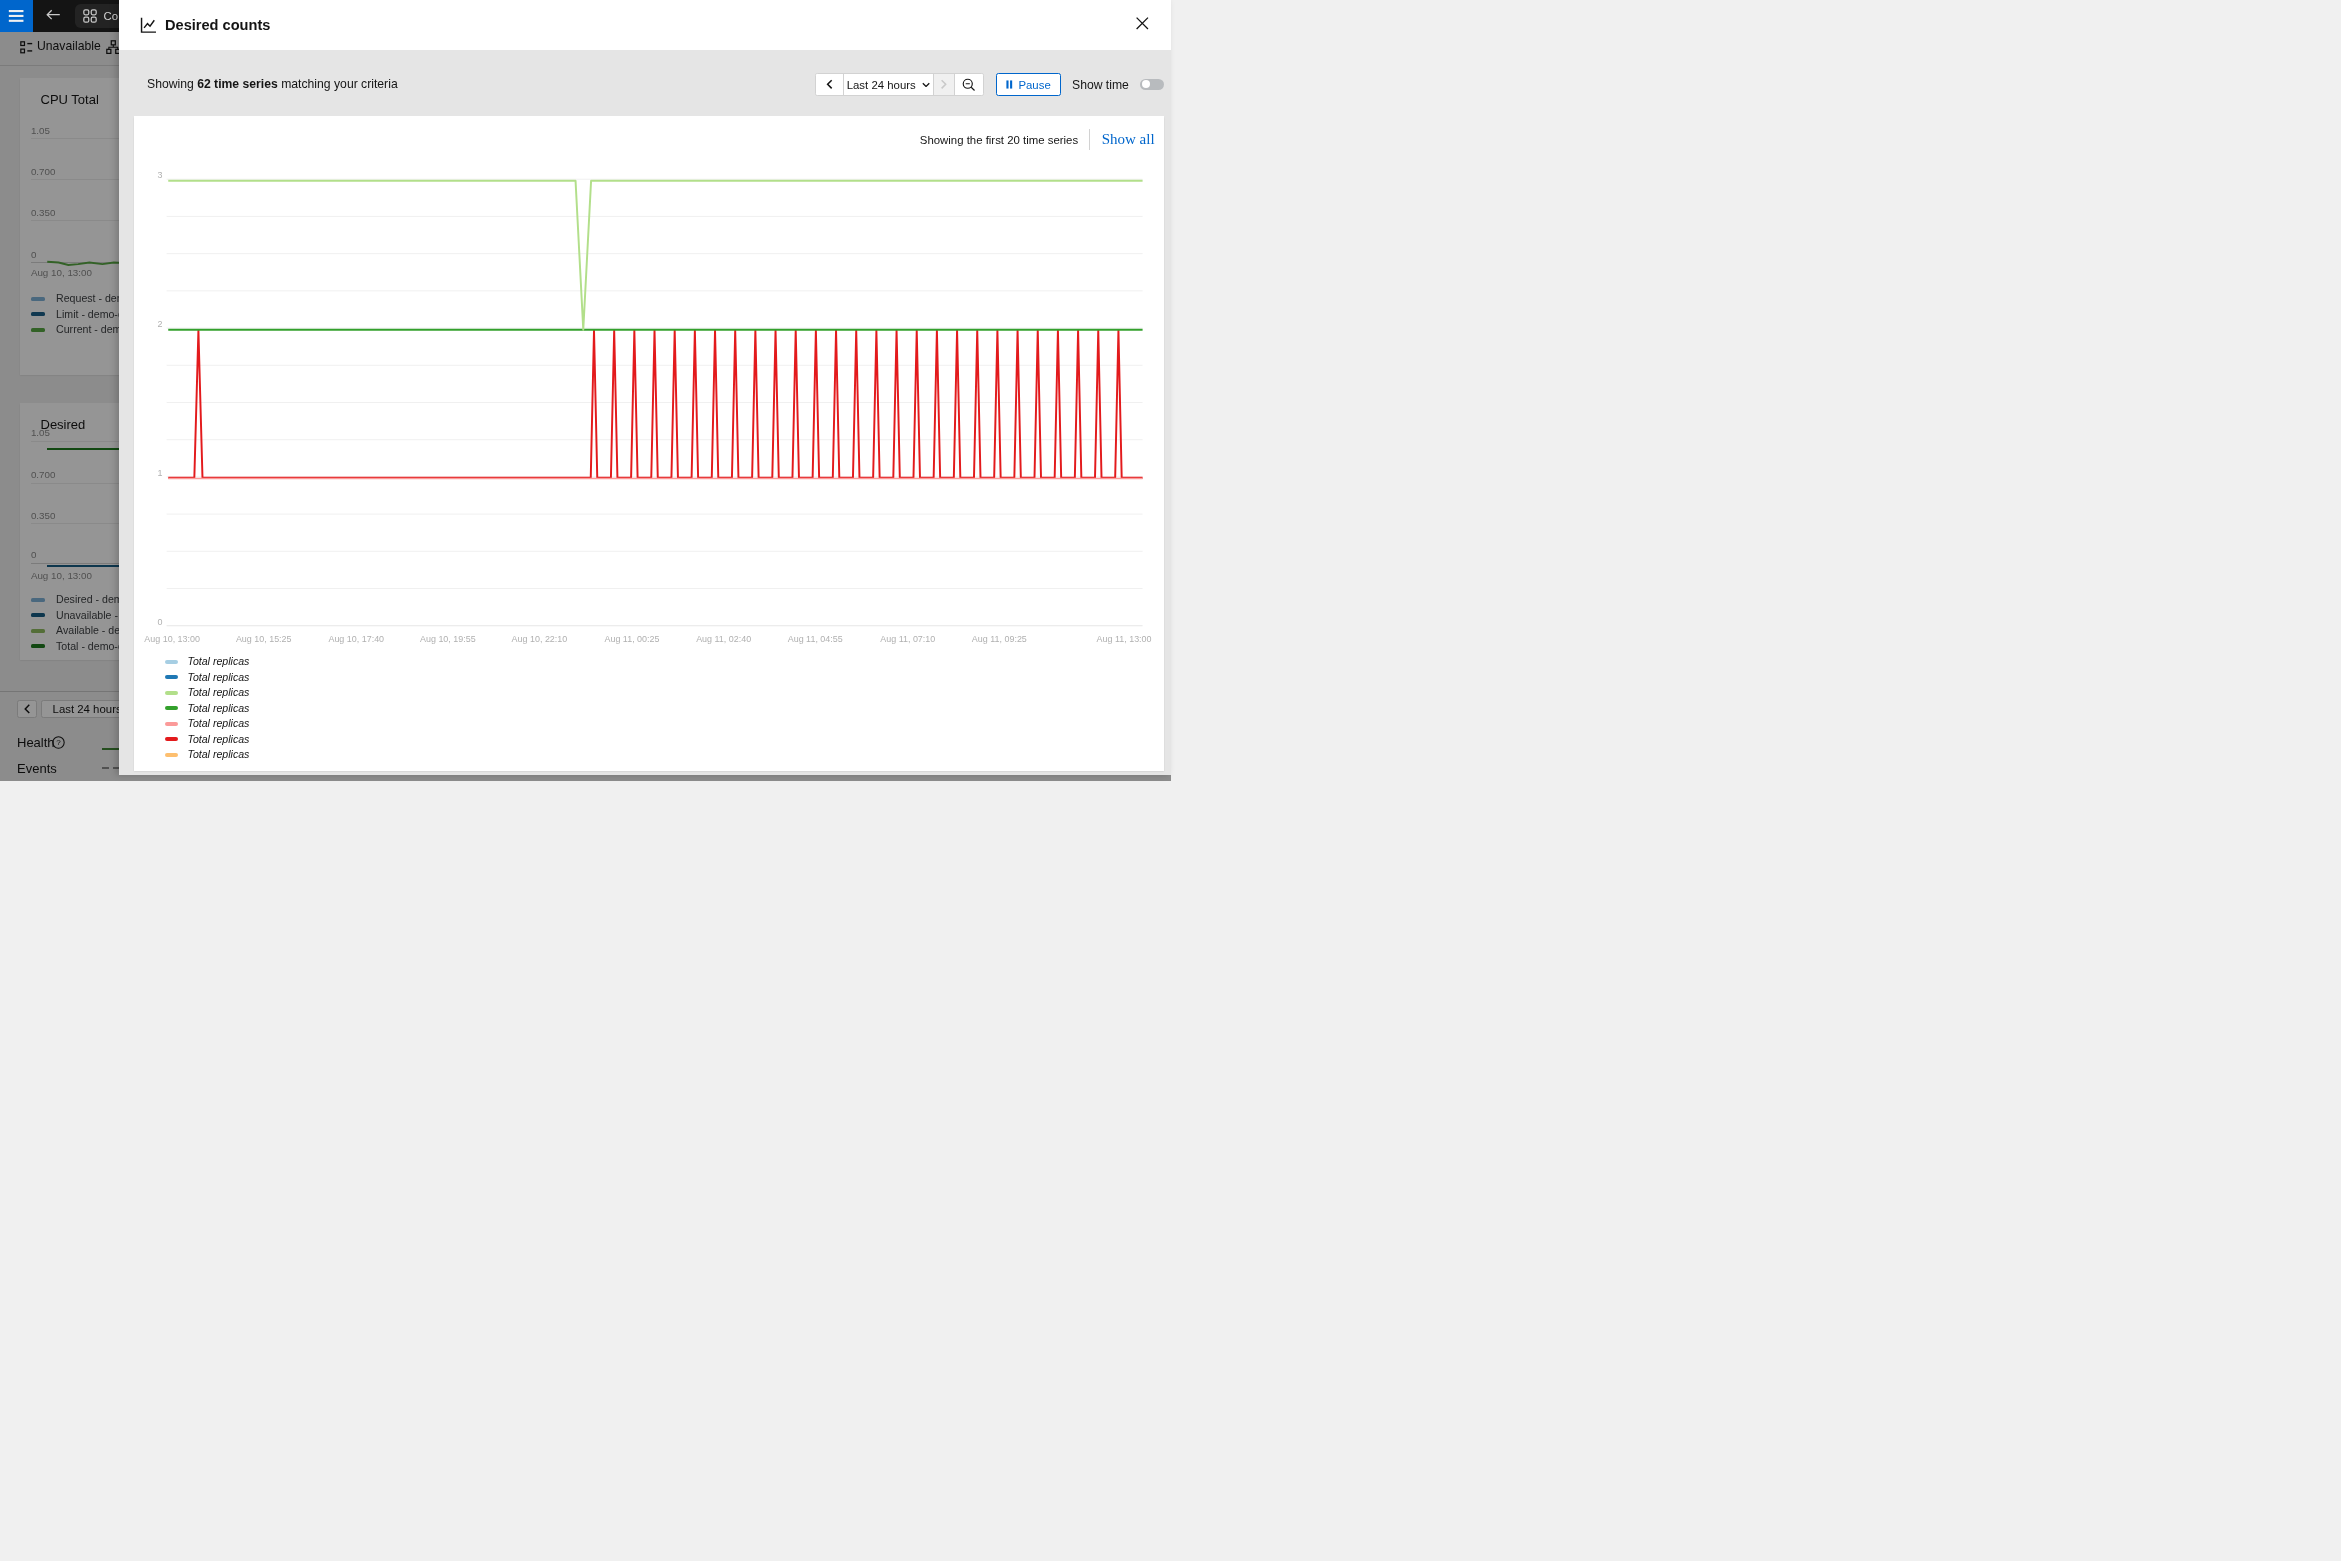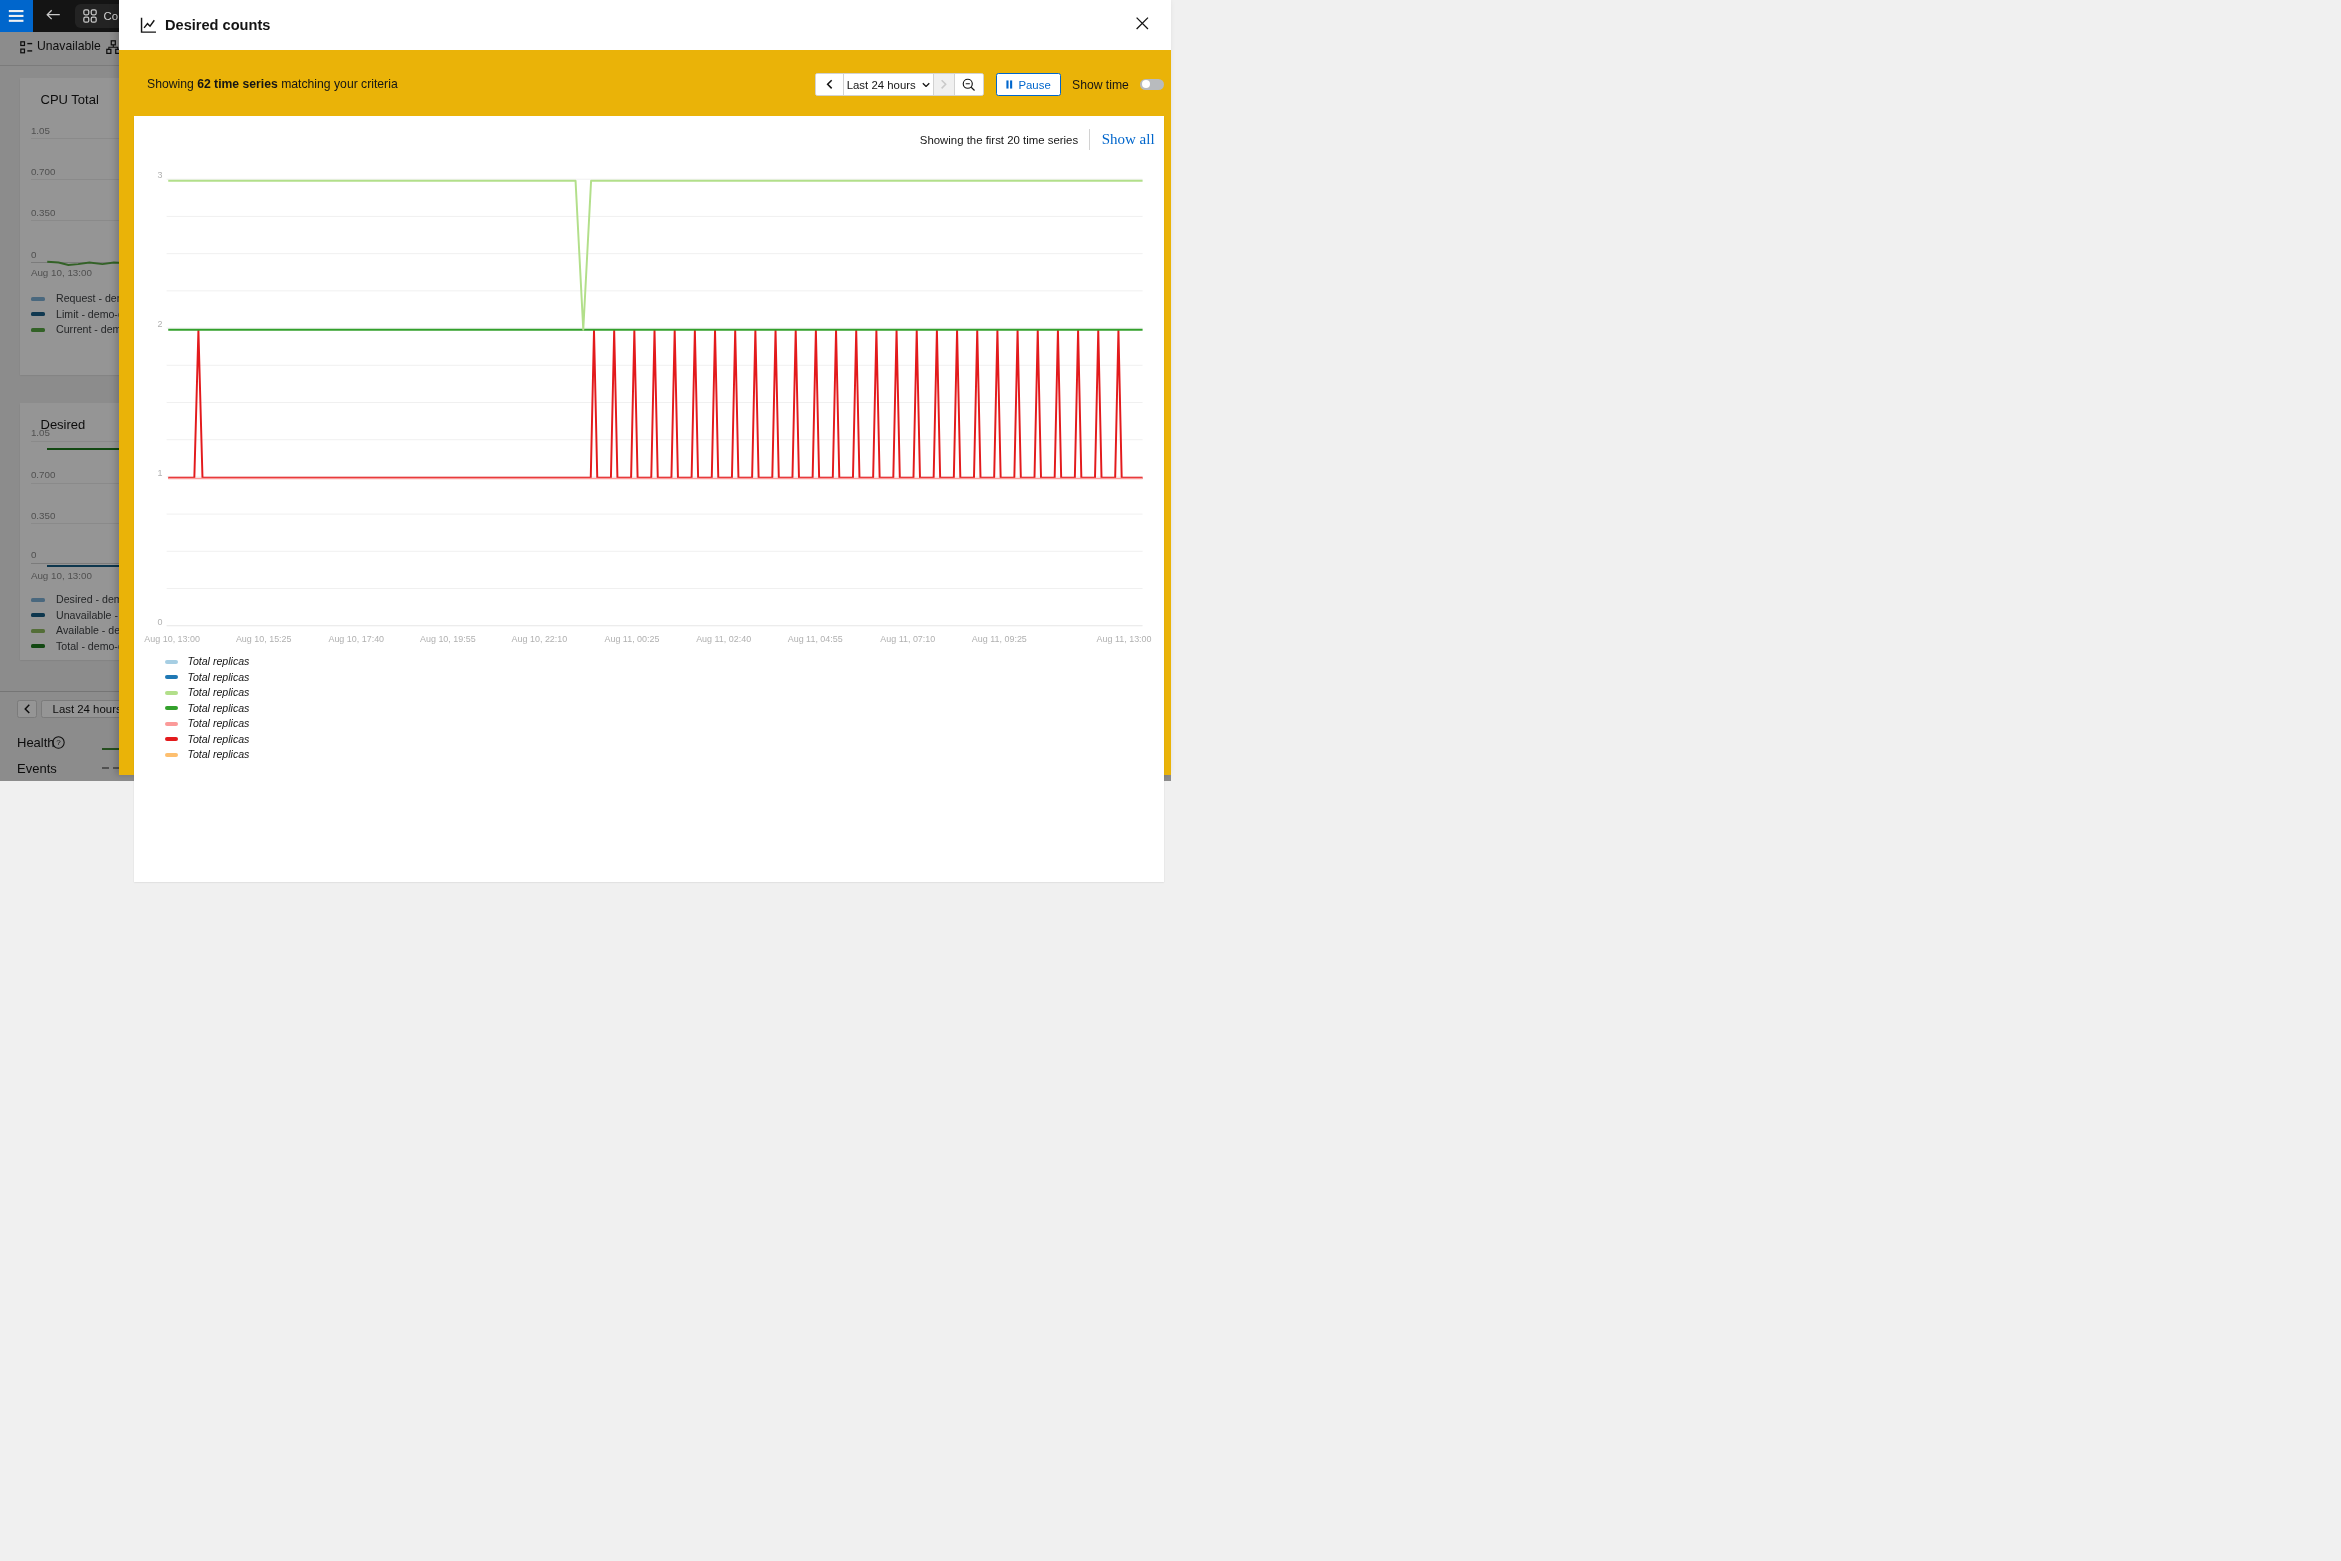--- a/index.html
+++ b/index.html
@@ -40,39 +40,39 @@
   .dash { position:absolute; top:735px; width:7.3px; height:2.4px; background:#8a8a8a; }
 
   
   #overlay { position:absolute; left:0; top:32px; width:1171px; height:749px; background:rgba(3,3,3,0.42); z-index:2; }
 
   
   #drawer { position:absolute; left:119px; top:0; width:1052px; height:775px; background:#ffffff;
     z-index:3; box-shadow:-3.3px 0 6.5px rgba(3,3,3,.18); }
   #drawer-title { position:absolute; left:46px; top:17px; font-size:14.6px; font-weight:700; color:#151515; }
   #close-btn { position:absolute; left:1011px; top:13px; width:24.4px; height:24.4px; background:transparent; border:none; cursor:pointer; }
-  #drawer-body { position:absolute; left:0; top:50px; width:1052px; height:725px; background:#eab308; }
+  #drawer-body { position:absolute; left:0; top:50px; width:1052px; height:725px; background:#e5e5e5; }
   #summary { position:absolute; left:28px; top:27px; font-size:12.2px; color:#151515; }
   #summary b { font-weight:700; }
 
   .ctl-group { position:absolute; left:696px; top:23px; height:23px; display:flex;
     border:0.8px solid #d2d2d2; border-radius:2.4px; background:#fff; overflow:hidden; }
   .ctl-seg { height:21px; display:flex; align-items:center; justify-content:center; background:#fff; border:none; border-left:0.8px solid #d2d2d2; }
   .ctl-seg:first-child { border-left:none; }
   .ctl-seg.disabled { background:#f0f0f0; }
   #range-dd { width:90px; gap:6.5px; font-size:11.4px; color:#151515; cursor:pointer; }
   #pause-btn { position:absolute; left:877px; top:23px; width:65px; height:23px; background:#fff;
     border:0.8px solid #0066cc; border-radius:2.4px; color:#0066cc; font-size:11.4px;
     display:flex; align-items:center; justify-content:center; gap:5.7px; cursor:pointer; }
   #show-query-label { position:absolute; left:953px; top:28px; font-size:12.2px; color:#151515; }
   #query-toggle { position:absolute; left:1021px; top:28.5px; width:23.6px; height:11.4px; border-radius:5.7px;
     background:#b8bbbe; border:none; cursor:pointer; }
   #query-toggle .knob { position:absolute; left:1.6px; top:1.6px; width:8.1px; height:8.1px; border-radius:50%; background:#fff; }
 
-  #chart-card { position:absolute; left:14.6px; top:66px; width:1030px; height:766px; background:#fff; box-shadow:0 0.8px 1.6px rgba(3,3,3,.12); }
+  #chart-card { position:absolute; left:14.6px; top:66px; width:1030px; height:655px; background:#fff; box-shadow:0 0.8px 1.6px rgba(3,3,3,.12); }
   #chart-card-header { position:absolute; top:13px; right:9px; height:21px; display:flex; align-items:center; gap:11.4px; }
   #first20-text { font-size:11.4px; color:#151515; }
   .v-divider { width:0.8px; height:20.3px; background:#d2d2d2; }
   #show-all-link { font-size:15px; color:#0066cc; text-decoration:none;font-family:Liberation Serif, serif; }
   #main-chart-svg { position:absolute; left:4.9px; top:38px; }
   #main-chart-svg .tick { fill:#b0b0b0; font-size:11px; font-family:"Liberation Sans",sans-serif; }
   #main-legend { position:absolute; left:31px; top:538px;font-style:italic; }
   #main-legend .lg-swatch { width:13px; height:4.1px; border-radius:2px; }
   #main-legend .lg-label { margin-left:9.8px; font-size:10.6px; color:#151515; }
 

